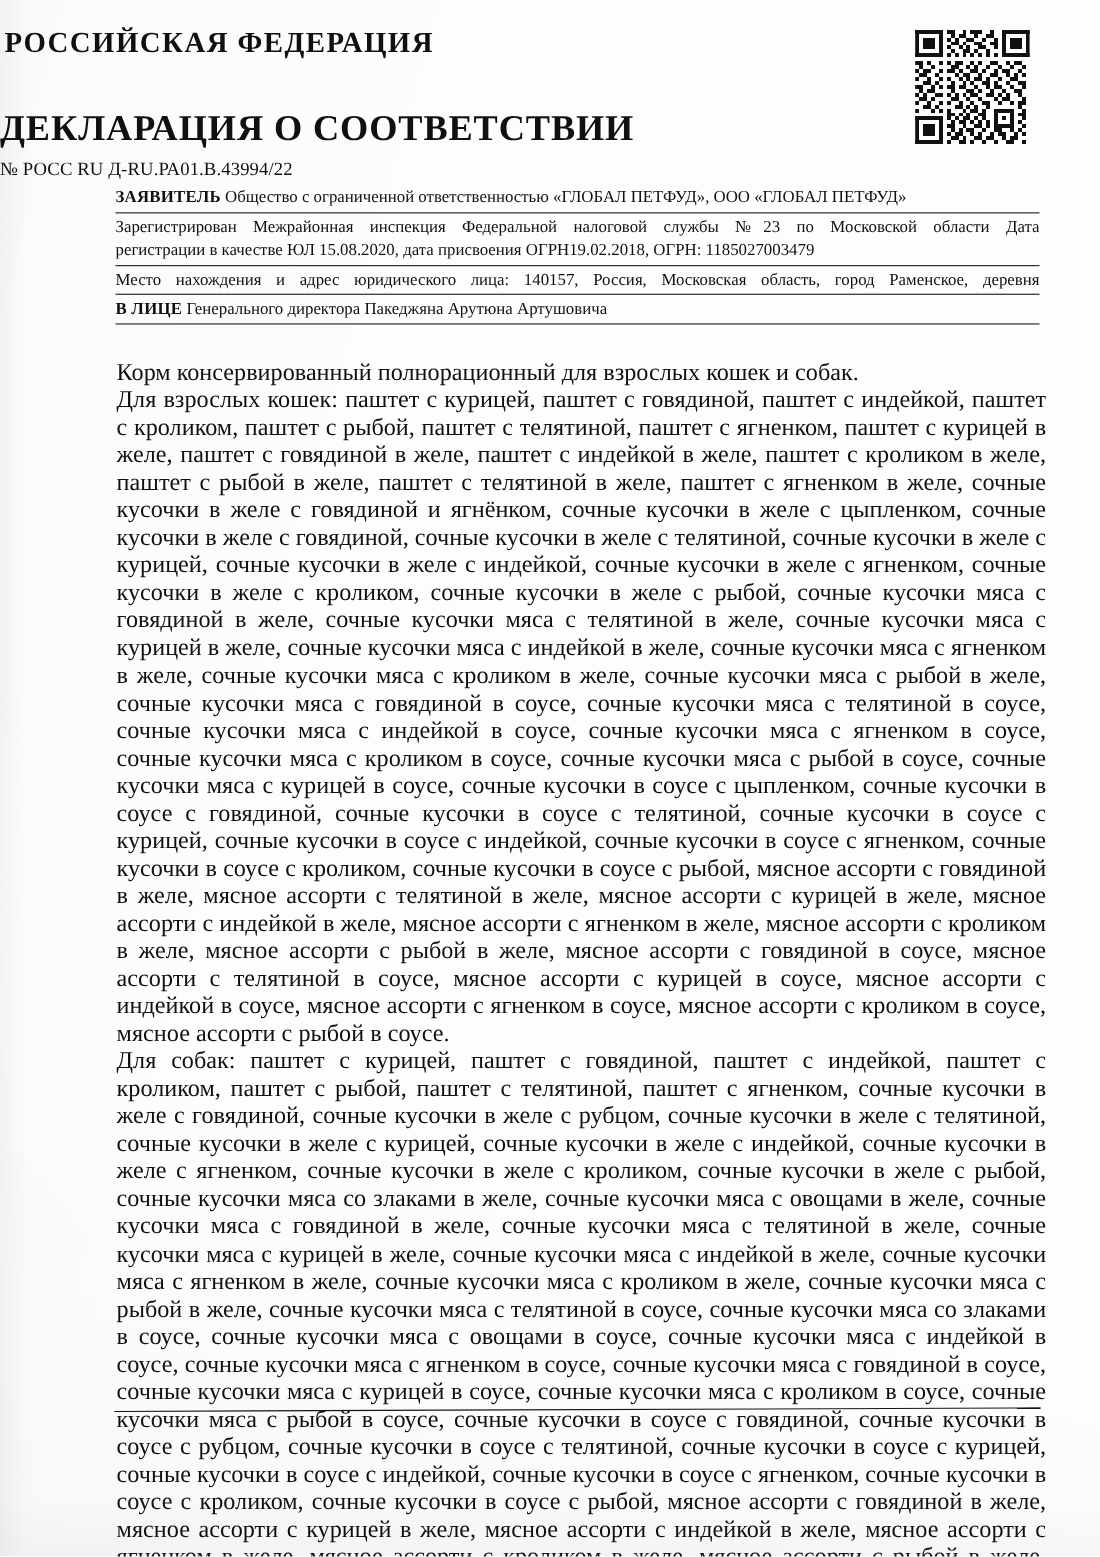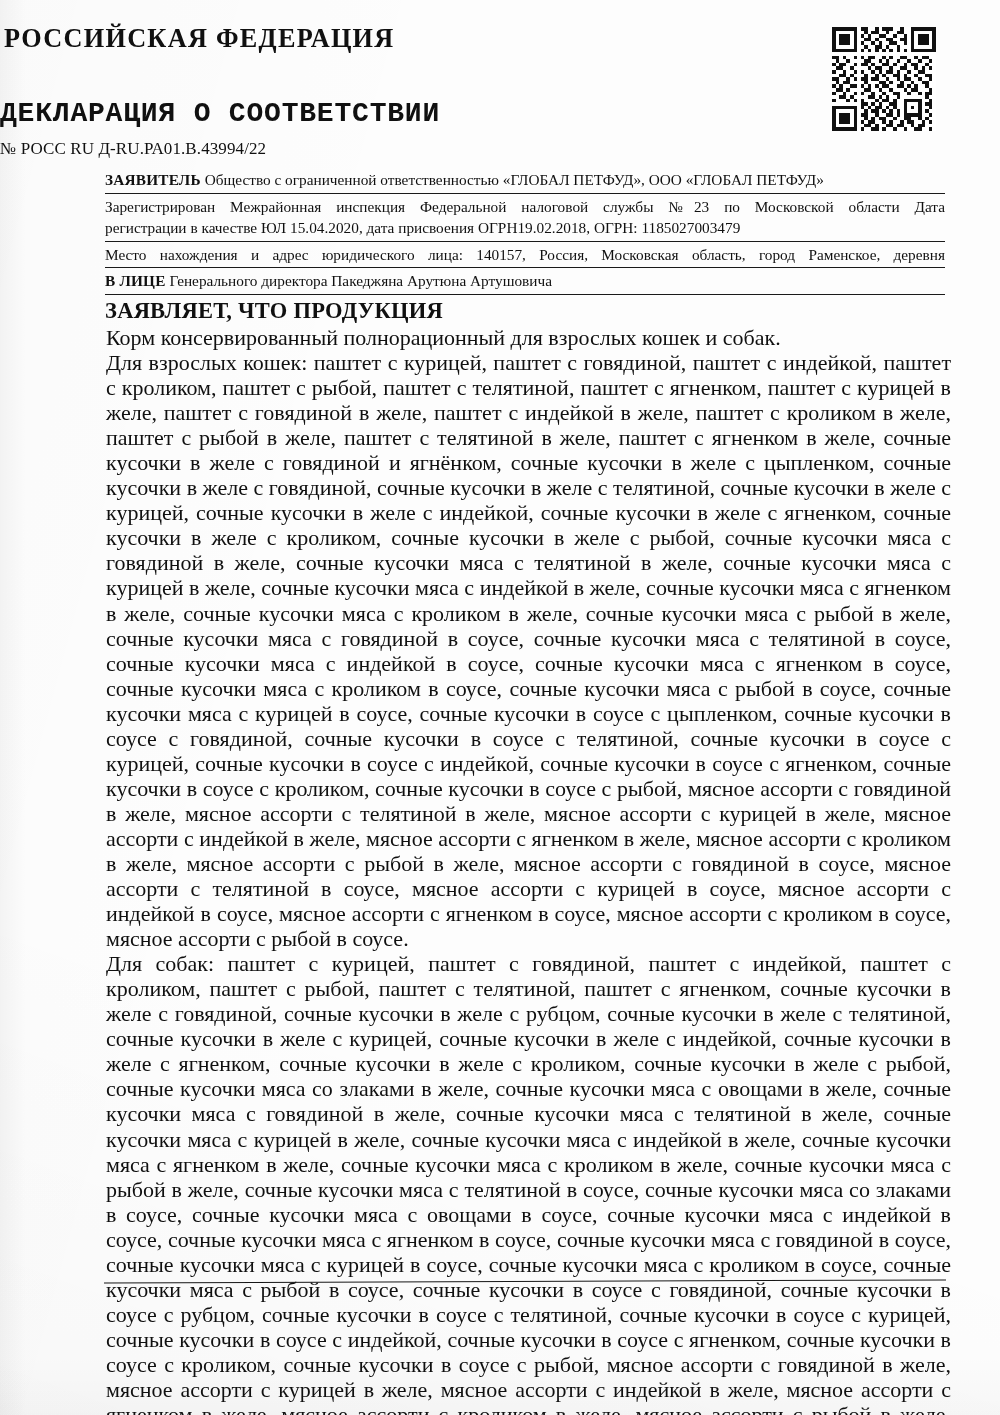--- a/index.html
+++ b/index.html
@@ -36,26 +36,25 @@
   }
   .doc-country {
     font-size: 26.5px;
     font-weight: bold;
     letter-spacing: 1.3px;
     line-height: 1.1;
     margin: 0;
     transform: scaleX(0.99);
   }
   .doc-title {
-    font-size: 28px;
+    font-size: 33px;
     font-weight: bold;
     letter-spacing: 0.8px;
     line-height: 1.1;
     margin: 46px 0 0 0;
-    font-family: Liberation Mono, monospace;
   }
   .doc-number {
     font-size: 17px;
     letter-spacing: 0.1px;
     margin: 9px 0 0 0;
     font-weight: normal;
   }
 
   
   .qr-wrap {
@@ -395,35 +394,34 @@
 
   <div class="applicant">
 
     <div class="rule-row">
       <p><span class="lbl">ЗАЯВИТЕЛЬ</span>
          <span>Общество с ограниченной ответственностью «ГЛОБАЛ ПЕТФУД», ООО «ГЛОБАЛ ПЕТФУД»</span></p>
     </div>
 
     <div class="rule-row">
       <p class="jst">Зарегистрирован Межрайонная инспекция Федеральной налоговой службы №23 по Московской области Дата</p>
-      <p>регистрации в качестве ЮЛ 15.04.2020, дата присвоения ОГРН19.02.2018, ОГРН: 1185027003479</p>
+      <p>регистрации в качестве ЮЛ 15.08.2020, дата присвоения ОГРН19.02.2018, ОГРН: 1185027003479</p>
     </div>
 
     <div class="rule-row">
       <p class="jst">Место нахождения и адрес юридического лица: 140157, Россия, Московская область, город Раменское, деревня</p>
     </div>
 
     <div class="rule-row">
       <p><span class="lbl">В ЛИЦЕ</span>
          <span>Генерального директора Пакеджяна Арутюна Артушовича</span></p>
     </div>
 
   </div>
 
-  <div class="declares">ЗАЯВЛЯЕТ, ЧТО ПРОДУКЦИЯ</div>
 
   <div class="body-text">
     <p>Корм консервированный полнорационный для взрослых кошек и собак.</p>
     <p>Для взрослых кошек: паштет с курицей, паштет с говядиной, паштет с индейкой, паштет с кроликом, паштет с рыбой, паштет с телятиной, паштет с ягненком, паштет с курицей в желе, паштет с говядиной в желе, паштет с индейкой в желе, паштет с кроликом в желе, паштет с рыбой в желе, паштет с телятиной в желе, паштет с ягненком в желе, сочные кусочки в желе с говядиной и ягнёнком, сочные кусочки в желе с цыпленком, сочные кусочки в желе с говядиной, сочные кусочки в желе с телятиной, сочные кусочки в желе с курицей, сочные кусочки в желе с индейкой, сочные кусочки в желе с ягненком, сочные кусочки в желе с кроликом, сочные кусочки в желе с рыбой, сочные кусочки мяса с говядиной в желе, сочные кусочки мяса с телятиной в желе, сочные кусочки мяса с курицей в желе, сочные кусочки мяса с индейкой в желе, сочные кусочки мяса с ягненком в желе, сочные кусочки мяса с кроликом в желе, сочные кусочки мяса с рыбой в желе, сочные кусочки мяса с говядиной в соусе, сочные кусочки мяса с телятиной в соусе, сочные кусочки мяса с индейкой в соусе, сочные кусочки мяса с ягненком в соусе, сочные кусочки мяса с кроликом в соусе, сочные кусочки мяса с рыбой в соусе, сочные кусочки мяса с курицей в соусе, сочные кусочки в соусе с цыпленком, сочные кусочки в соусе с говядиной, сочные кусочки в соусе с телятиной, сочные кусочки в соусе с курицей, сочные кусочки в соусе с индейкой, сочные кусочки в соусе с ягненком, сочные кусочки в соусе с кроликом, сочные кусочки в соусе с рыбой, мясное ассорти с говядиной в желе, мясное ассорти с телятиной в желе, мясное ассорти с курицей в желе, мясное ассорти с индейкой в желе, мясное ассорти с ягненком в желе, мясное ассорти с кроликом в желе, мясное ассорти с рыбой в желе, мясное ассорти с говядиной в соусе, мясное ассорти с телятиной в соусе, мясное ассорти с курицей в соусе, мясное ассорти с индейкой в соусе, мясное ассорти с ягненком в соусе, мясное ассорти с кроликом в соусе, мясное ассорти с рыбой в соусе.</p>
     <p>Для собак: паштет с курицей, паштет с говядиной, паштет с индейкой, паштет с кроликом, паштет с рыбой, паштет с телятиной, паштет с ягненком, сочные кусочки в желе с говядиной, сочные кусочки в желе с рубцом, сочные кусочки в желе с телятиной, сочные кусочки в желе с курицей, сочные кусочки в желе с индейкой, сочные кусочки в желе с ягненком, сочные кусочки в желе с кроликом, сочные кусочки в желе с рыбой, сочные кусочки мяса со злаками в желе, сочные кусочки мяса с овощами в желе, сочные кусочки мяса с говядиной в желе, сочные кусочки мяса с телятиной в желе, сочные кусочки мяса с курицей в желе, сочные кусочки мяса с индейкой в желе, сочные кусочки мяса с ягненком в желе, сочные кусочки мяса с кроликом в желе, сочные кусочки мяса с рыбой в желе, сочные кусочки мяса с телятиной в соусе, сочные кусочки мяса со злаками в соусе, сочные кусочки мяса с овощами в соусе, сочные кусочки мяса с индейкой в соусе, сочные кусочки мяса с ягненком в соусе, сочные кусочки мяса с говядиной в соусе, сочные кусочки мяса с курицей в соусе, сочные кусочки мяса с кроликом в соусе, сочные кусочки мяса с рыбой в соусе, сочные кусочки в соусе с говядиной, сочные кусочки в соусе с рубцом, сочные кусочки в соусе с телятиной, сочные кусочки в соусе с курицей, сочные кусочки в соусе с индейкой, сочные кусочки в соусе с ягненком, сочные кусочки в соусе с кроликом, сочные кусочки в соусе с рыбой, мясное ассорти с говядиной в желе, мясное ассорти с курицей в желе, мясное ассорти с индейкой в желе, мясное ассорти с ягненком в желе, мясное ассорти с кроликом в желе, мясное ассорти с рыбой в желе, мясное ассорти с говядиной в соусе, мясное</p>
   </div>
 
   <div class="bottom-rule"></div>
 
 </div>

